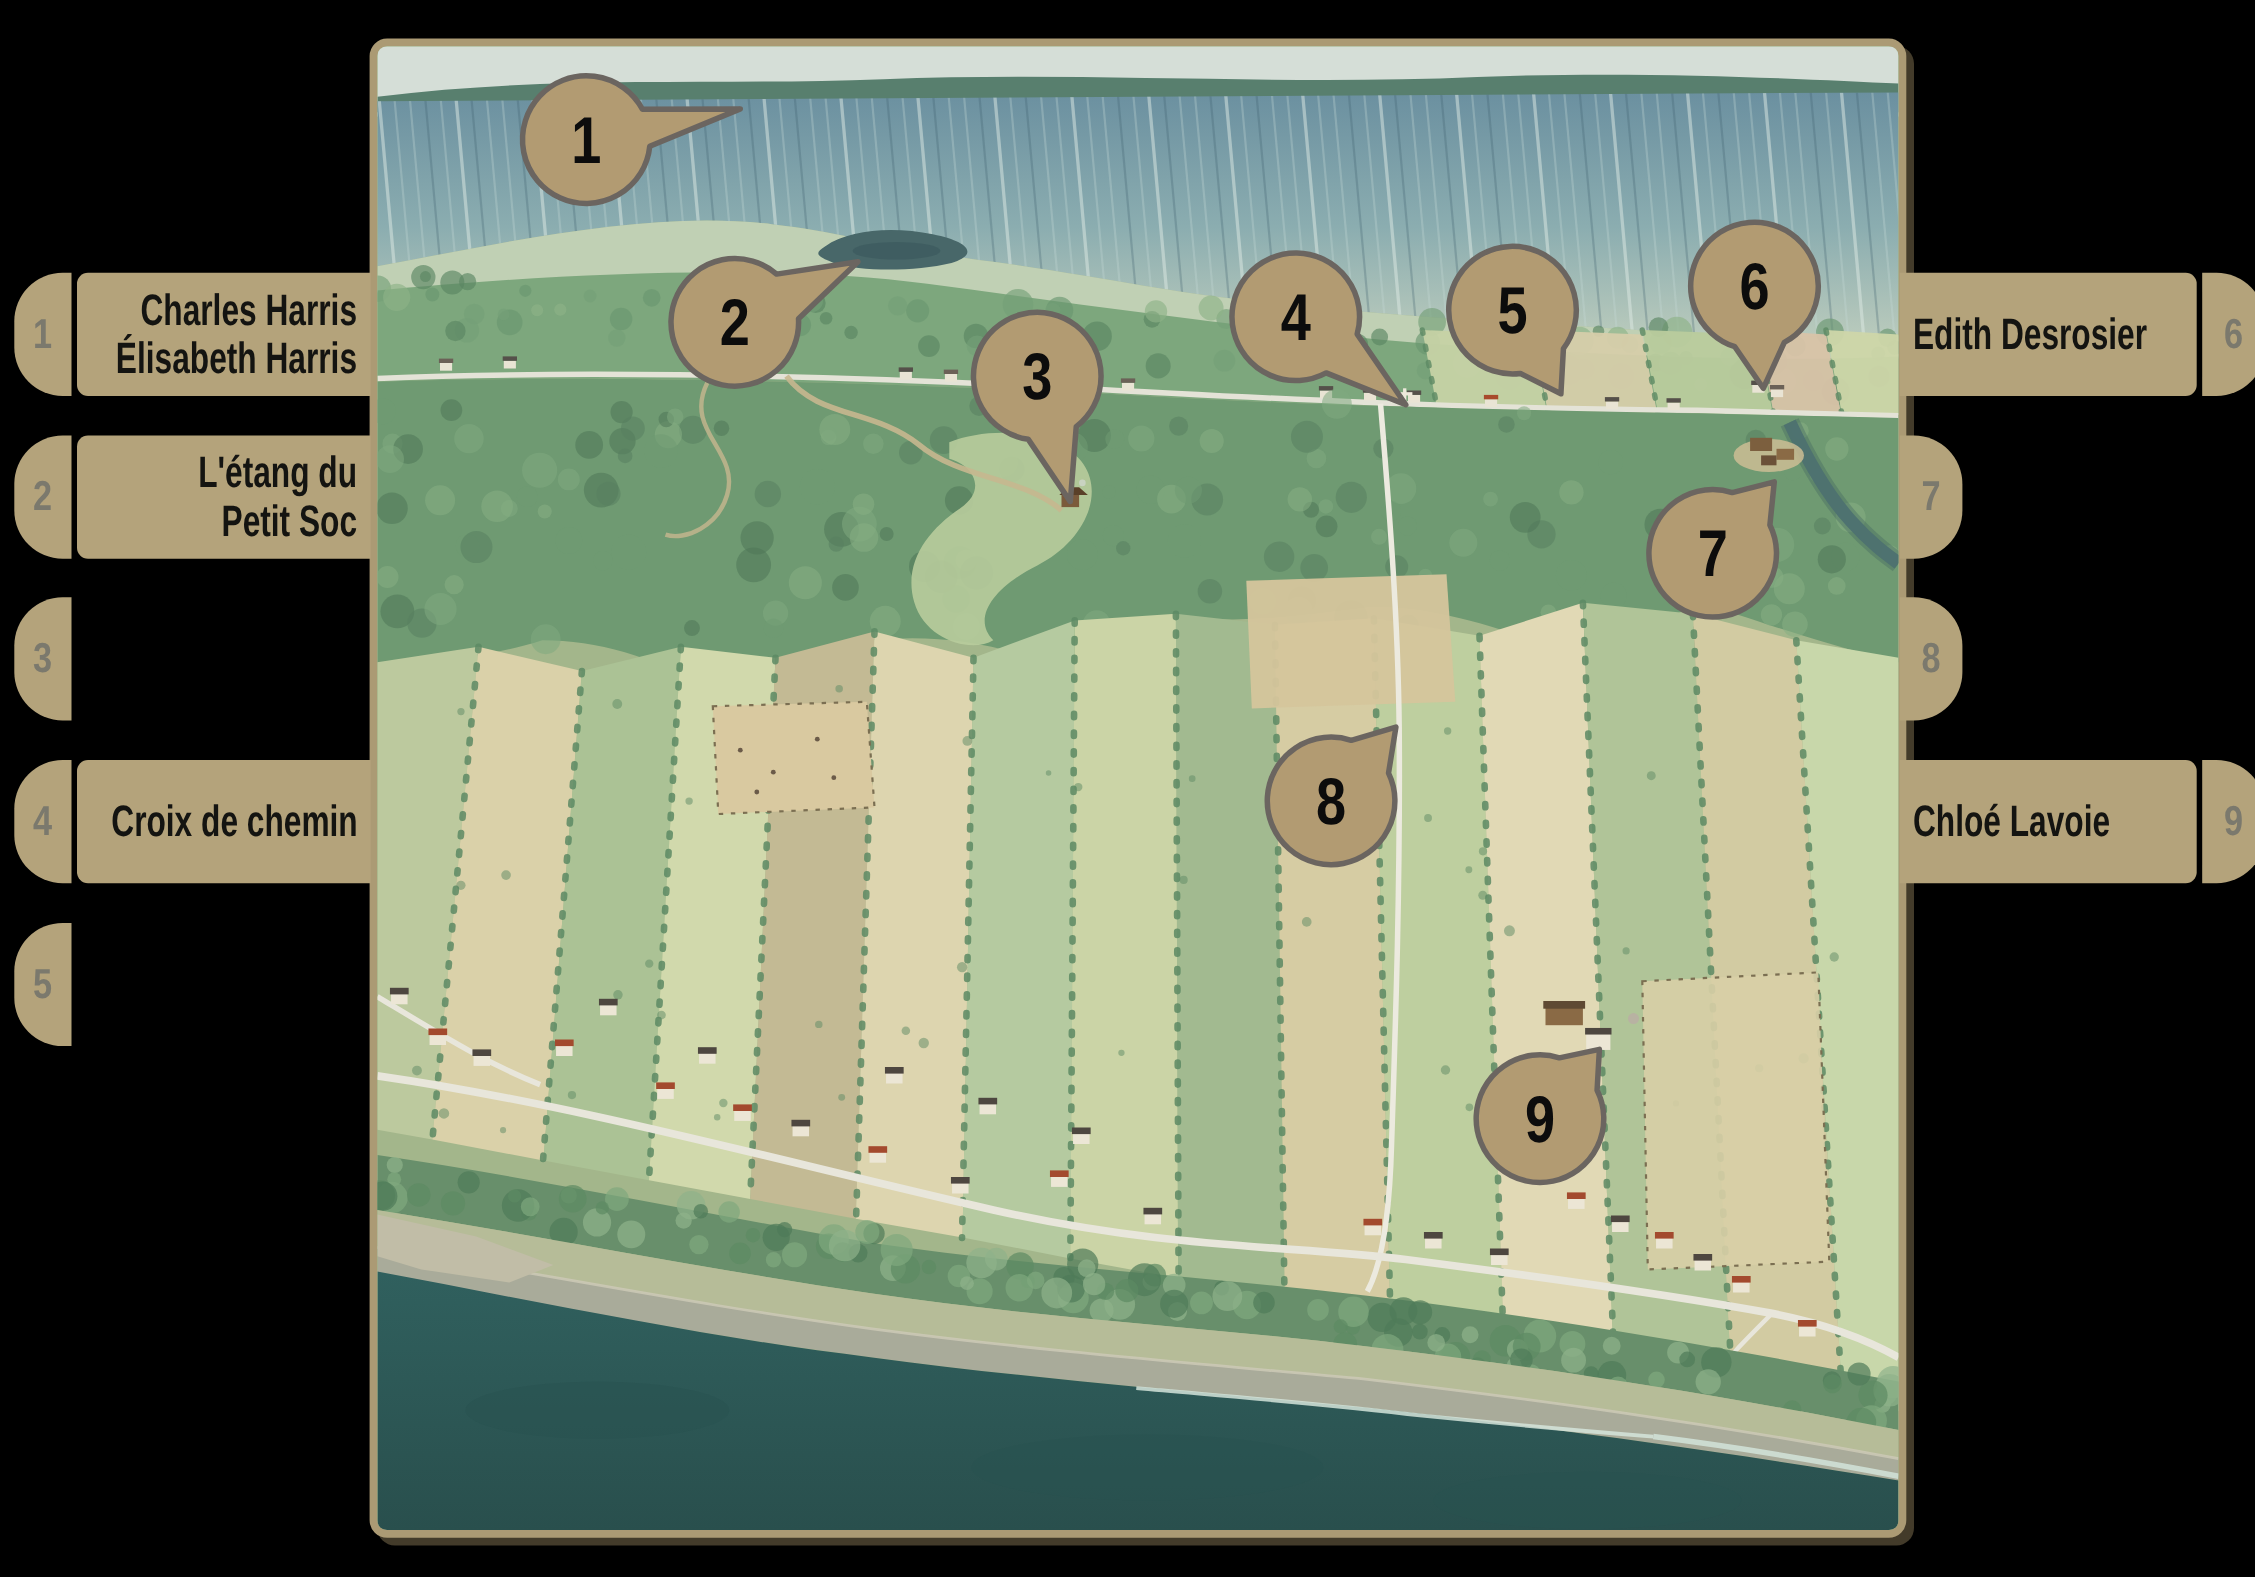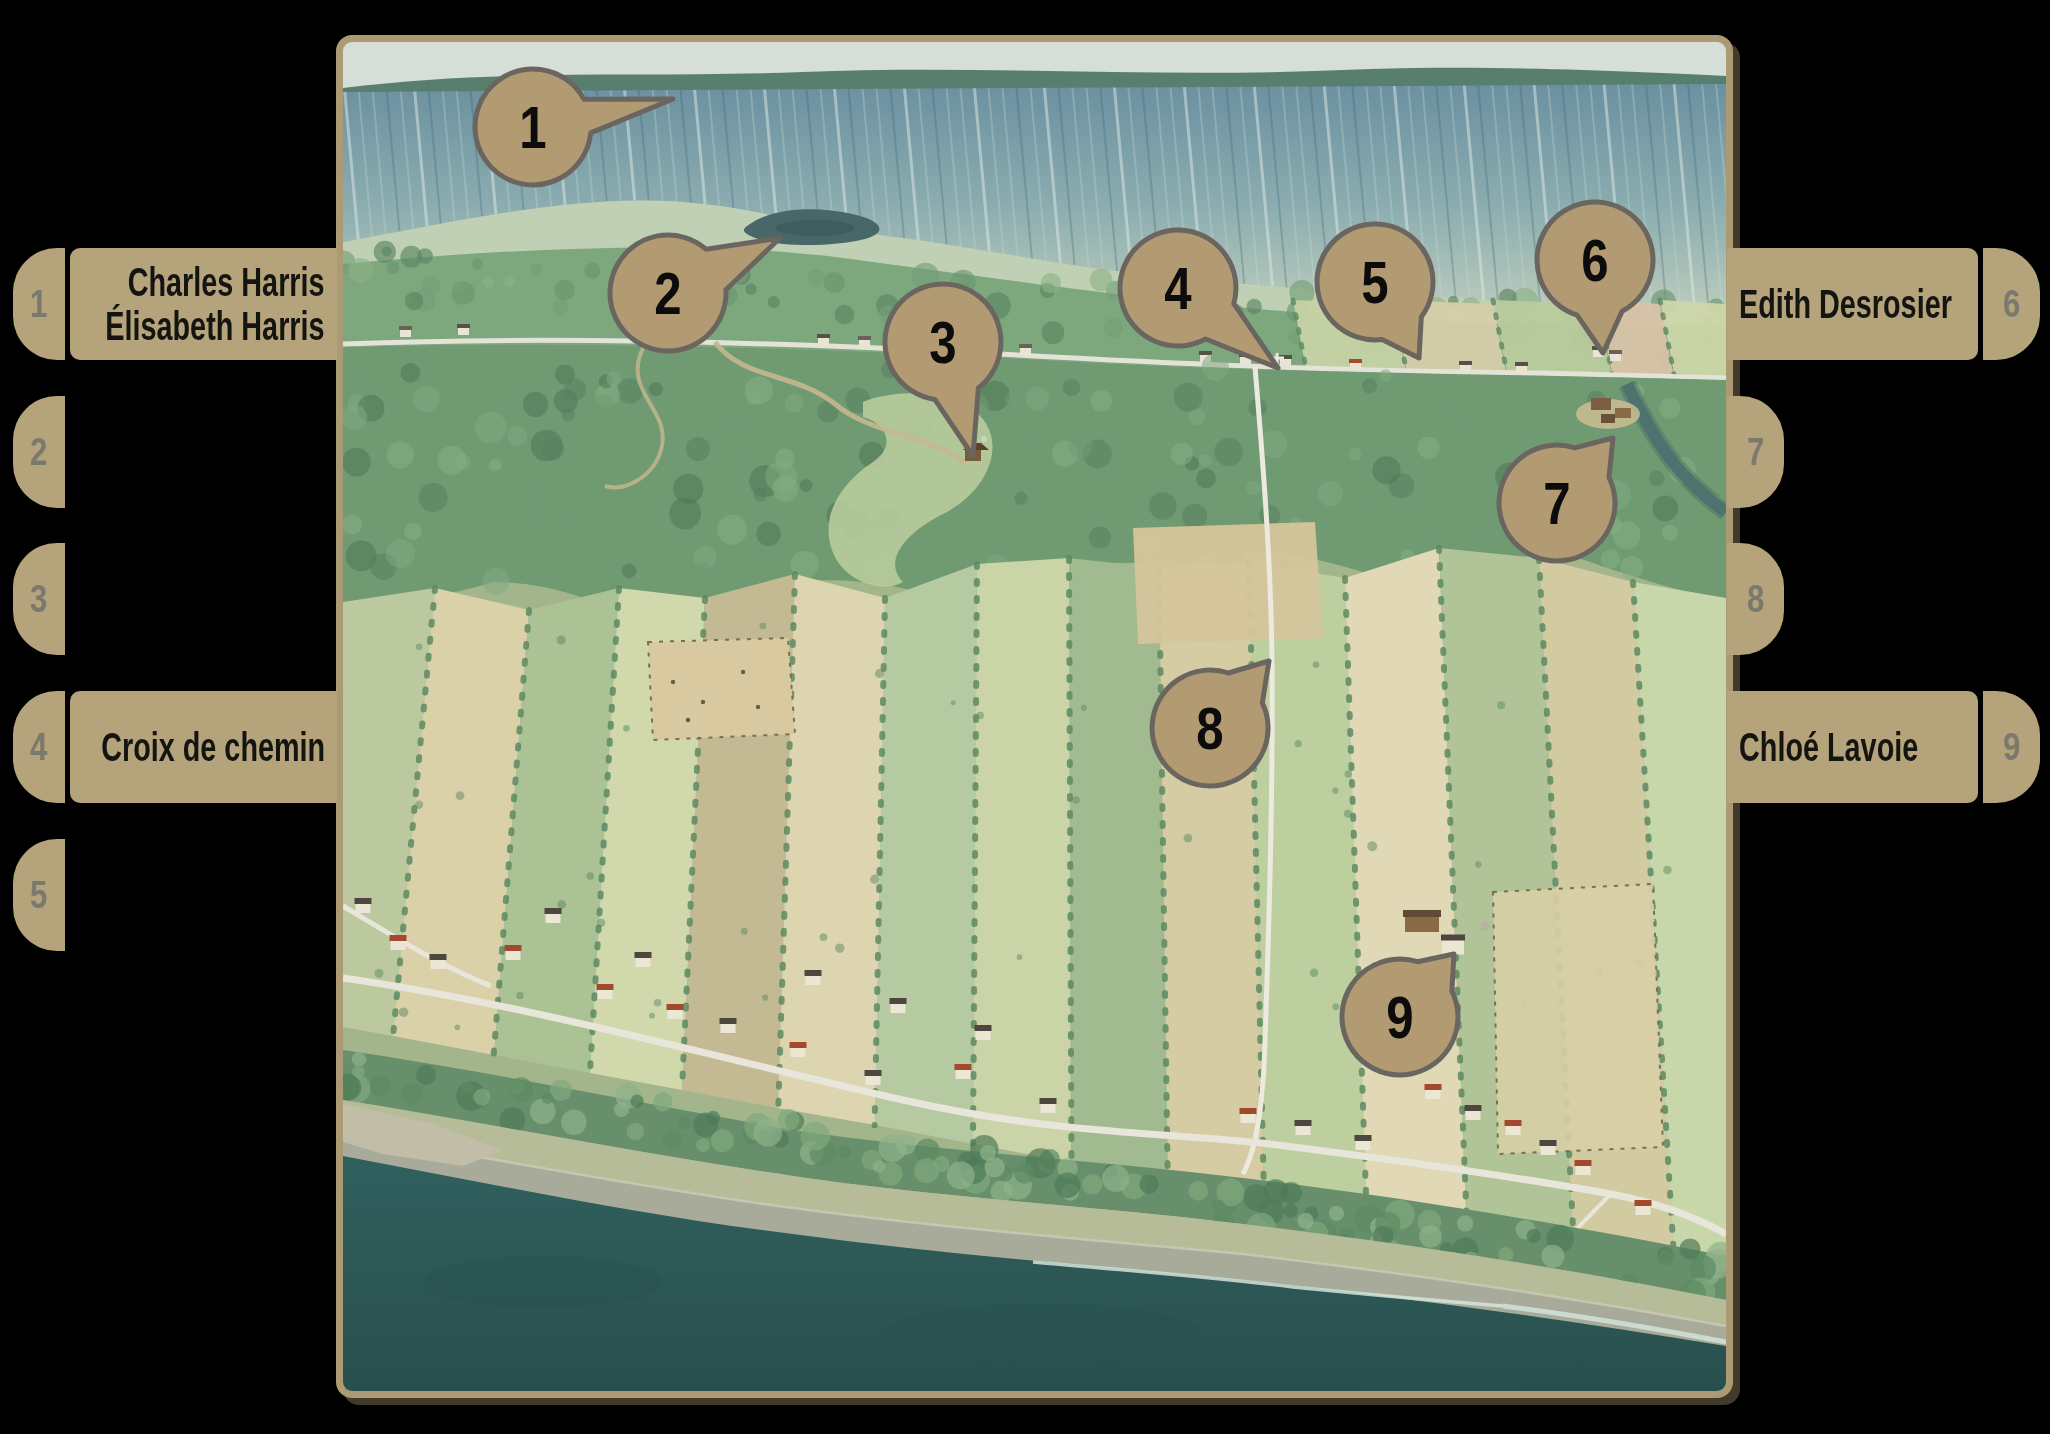--- a/index.html
+++ b/index.html
@@ -20,21 +20,21 @@
   .legend-left .lrow{left:13px;width:324px;}
   .legend-right .lrow{left:1727px;width:313px;}
   .r0{top:248px}.r1{top:396px}.r2{top:543px}.r3{top:691px}.r4{top:839px}
   .tab,.box{background:var(--tan,#b4a37b);height:100%;display:flex;align-items:center;box-sizing:border-box;}
   .tab{justify-content:center;flex:none;}
   .legend-left .tab{width:52px;border-radius:44px 0 0 44px;margin-right:5px;}
   .legend-right .tab{width:57px;border-radius:0 44px 44px 0;}
   .num{font-size:38px;font-weight:bold;color:var(--numgrey,#7b796d);transform:scaleX(.82);}
   .box{overflow:hidden;flex:none;flex-direction:row;align-items:center;}
   .legend-left .box{width:267px;border-radius:10px 0 0 10px;justify-content:flex-end;padding-right:12px;}
-  .legend-right .box{width:251px;border-radius:0 10px 10px 0;justify-content:flex-start;padding-left:12px;margin-right:5px;}
+  .legend-right .box{width:270px;border-radius:0 10px 10px 0;justify-content:flex-start;padding-left:12px;margin-right:5px;}
   .txt{display:block;font-weight:bold;color:var(--txt,#141411);font-size:40px;line-height:44px;transform:scaleX(.72);}
   .legend-left .txt{transform-origin:100% 50%;text-align:right;}
   .legend-right .txt{transform-origin:0 50%;text-align:left;}
   .line{display:block;white-space:nowrap;}
   .line:empty{display:none;}
 </style>
 </head>
 <body>
 
 <div class="stage">
@@ -790,20 +790,26 @@
           <span class="txt">
             <span class="line">Charles Harris</span>
             <span class="line">Élisabeth Harris</span>
           </span>
         </div>
     </div>
     <div class="lrow r1">
       <div class="tab">
           <span class="num">2</span>
         </div>
+      <div class="box">
+          <span class="txt">
+            <span class="line">L'étang du</span>
+            <span class="line">Petit Soc</span>
+          </span>
+        </div>
     </div>
     <div class="lrow r2">
       <div class="tab">
           <span class="num">3</span>
         </div>
     </div>
     <div class="lrow r3">
       <div class="tab">
           <span class="num">4</span>
         </div>

